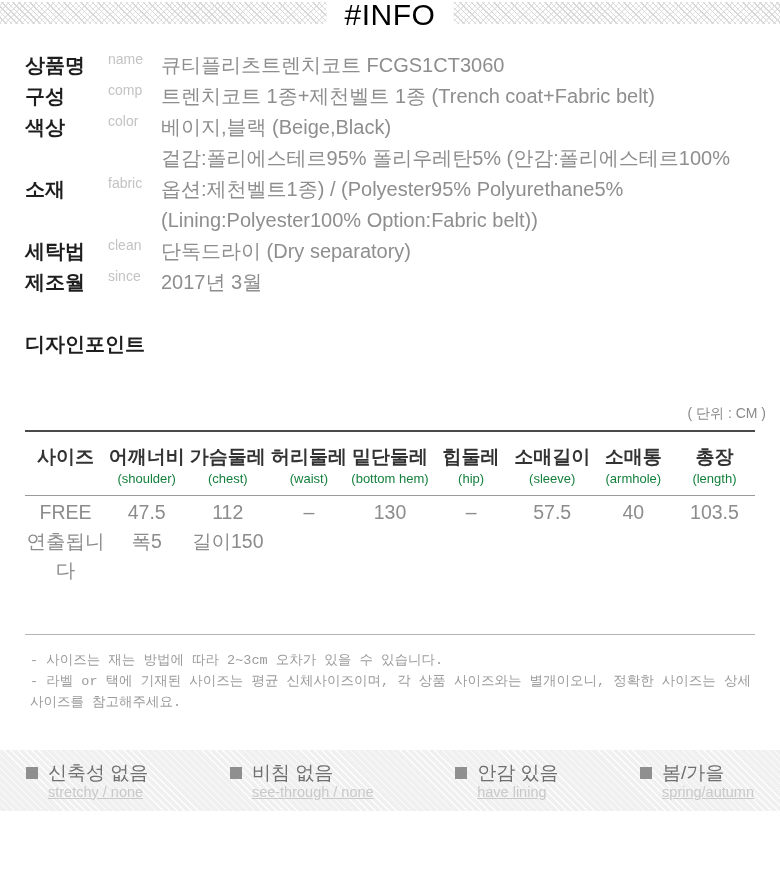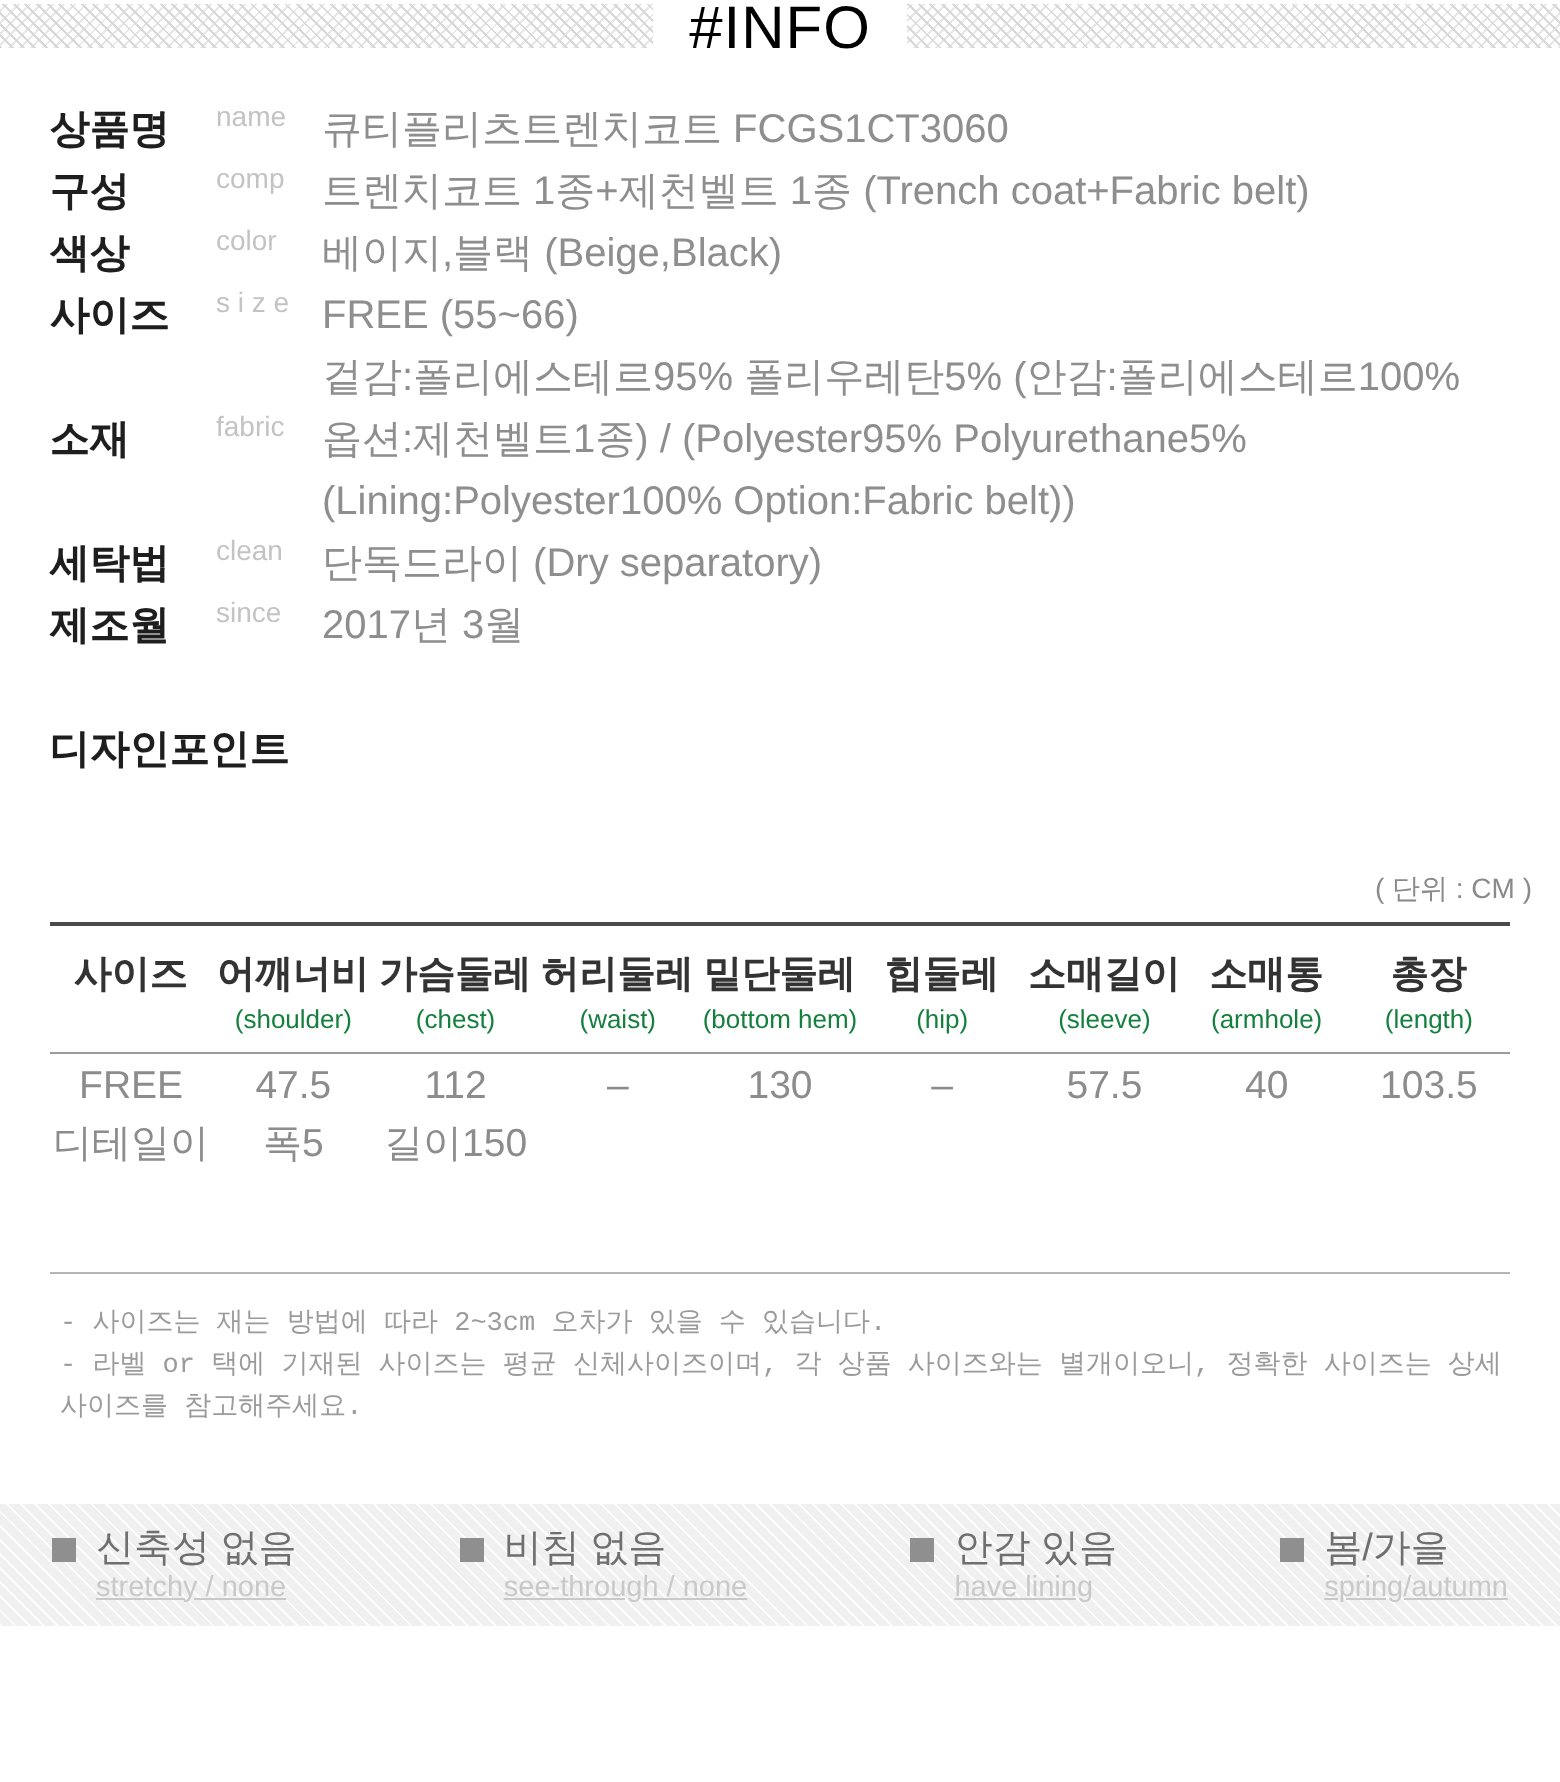--- a/index.html
+++ b/index.html
@@ -104,28 +104,20 @@
 
   <div class="info-row">
     <div class="info-row-head">
       <span class="k-label">색상</span><span class="e-label">color</span>
     </div>
     <div class="info-value">
       <div>베이지,블랙 (Beige,Black)</div>
     </div>
   </div>
 
-  <div class="info-row">
-    <div class="info-row-head">
-      <span class="k-label">사이즈</span><span class="e-label">s i z e</span>
-    </div>
-    <div class="info-value">
-      <div>FREE (55~66)</div>
-    </div>
-  </div>
 
   <div class="info-row">
     <div class="info-row-head">
       <span class="k-label">소재</span><span class="e-label">fabric</span>
     </div>
     <div class="info-value">
       <div>겉감:폴리에스테르95% 폴리우레탄5% (안감:폴리에스테르100%</div>
       <div>옵션:제천벨트1종) / (Polyester95% Polyurethane5%</div>
       <div>(Lining:Polyester100% Option:Fabric belt))</div>
     </div>
@@ -167,21 +159,21 @@
         <th><span>허리둘레</span><span class="en">(waist)</span></th>
         <th><span>밑단둘레</span><span class="en">(bottom hem)</span></th>
         <th><span>힙둘레</span><span class="en">(hip)</span></th>
         <th><span>소매길이</span><span class="en">(sleeve)</span></th>
         <th><span>소매통</span><span class="en">(armhole)</span></th>
         <th><span>총장</span><span class="en">(length)</span></th>
       </tr>
     </thead>
     <tbody>
       <tr>
-        <td><span>FREE</span><span class="sub">디테일이</span></td>
+        <td><span>FREE</span><span class="sub">연출됩니다</span></td>
         <td><span>47.5</span><span class="sub">폭5</span></td>
         <td><span>112</span><span class="sub">길이150</span></td>
         <td><span>–</span></td>
         <td><span>130</span></td>
         <td><span>–</span></td>
         <td><span>57.5</span></td>
         <td><span>40</span></td>
         <td><span>103.5</span></td>
       </tr>
     </tbody>

